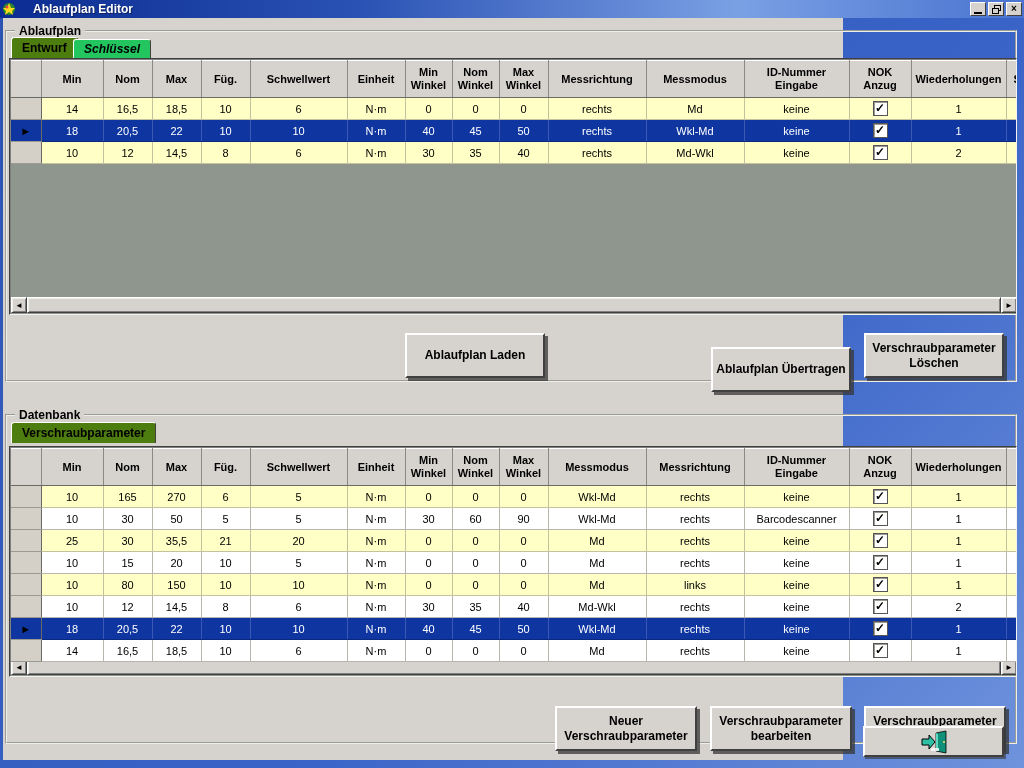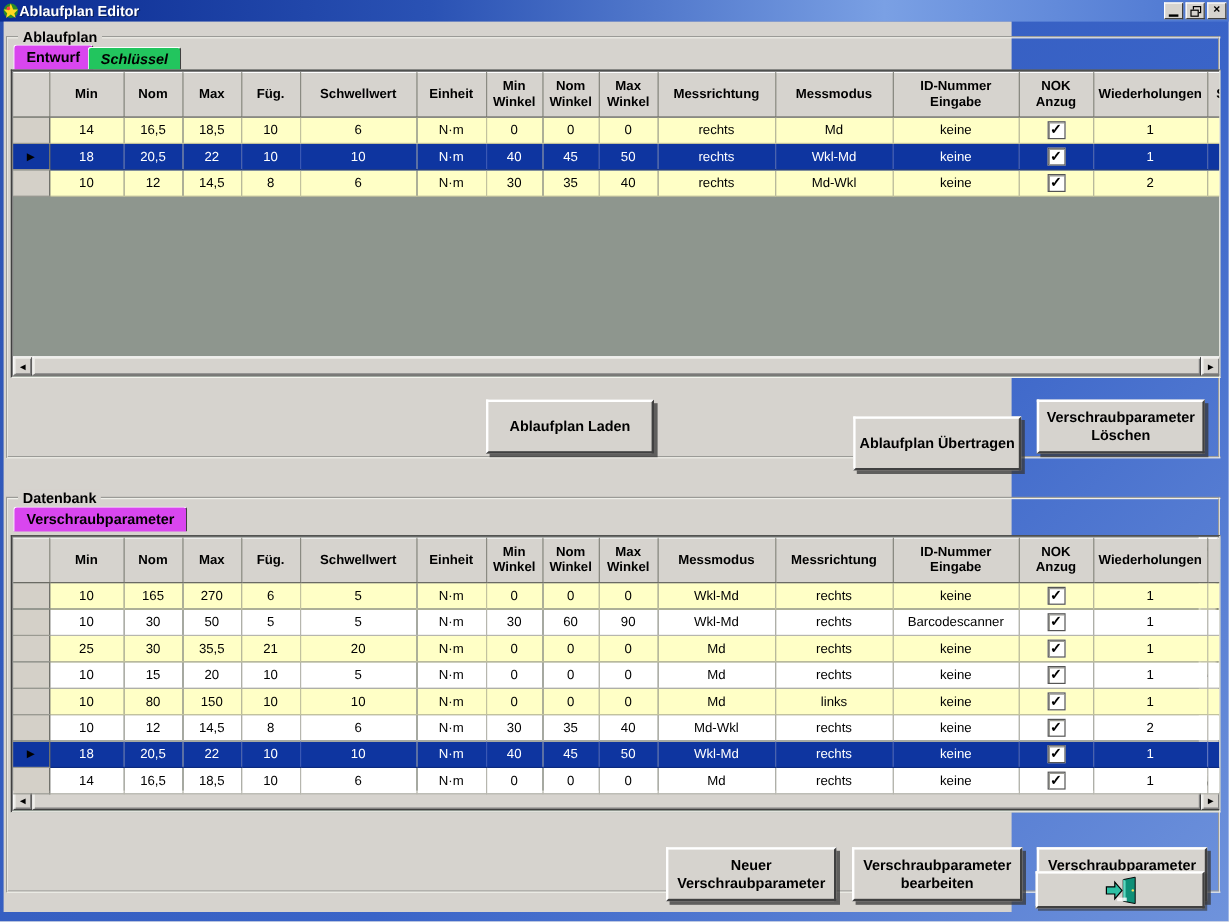--- a/index.html
+++ b/index.html
@@ -3,38 +3,38 @@
 <meta charset="utf-8">
 <style>
   html,body{margin:0;padding:0;width:1024px;height:768px;overflow:hidden;
     font-family:"Liberation Sans",sans-serif;font-size:11px;color:#000;}
   .window{position:relative;width:1024px;height:768px;
     background:linear-gradient(135deg,#2c52b2,#3a64c8 60%,#6f93dc);}
   
   .titlebar{position:absolute;left:0;top:0;width:1024px;height:18px;
     background:linear-gradient(90deg,#0b2c92 0%,#2a52b4 35%,#7aa0e4 72%,#4a74d0 100%);
     display:flex;align-items:center;padding:0 2px;box-sizing:border-box;}
-  .titlebar .title{color:#fff;font-weight:bold;font-size:12px;margin-left:0;flex:1;
+  .titlebar .title{color:#fff;font-weight:bold;font-size:12px;margin-left:17px;flex:1;
     text-shadow:1px 1px 0 rgba(0,0,0,.4);}
   .appicon{width:14px;height:14px;display:inline-block;}
   .winbtn{width:16px;height:14px;background:#d6d3ce;border:1px solid;
     border-color:#fff #404040 #404040 #fff;margin-left:2px;display:flex;
     align-items:center;justify-content:center;font-size:10px;font-weight:bold;
     line-height:10px;padding:0;box-sizing:border-box;}
   .g-min{display:inline-block;width:8px;height:2px;background:#000;margin-top:7px;}
   .g-rest{display:inline-block;position:relative;width:9px;height:9px;}
   .g-rest::before{content:"";position:absolute;top:0;right:0;width:5px;height:4px;border:1px solid #000;}
   .g-rest::after{content:"";position:absolute;bottom:0;left:0;width:5px;height:4px;border:1px solid #000;background:#d6d3ce;}
   
   .client{position:absolute;left:3px;top:18px;width:840px;height:742px;background:#d6d3ce;}
   .group{position:absolute;border:2px groove #eeeeе8;border:2px groove #efefe9;box-sizing:border-box;}
   .group-label{position:absolute;top:-8px;left:8px;background:#d6d3ce;padding:0 4px;
     font-weight:bold;font-size:12px;}
   
-  .tab{position:absolute;height:21px;background:#d946ef;border:1px solid;
+  .tab{position:absolute;height:21px;background:#4d7c0f;border:1px solid;
     border-color:#fff #404040 #d6d3ce #fff;border-bottom:none;
     border-top-left-radius:3px;border-top-right-radius:3px;
     font-weight:bold;font-size:12px;display:flex;align-items:center;
     justify-content:center;box-sizing:border-box;padding:0 10px;}
   .tab.inactive{height:19px;top:2px;background:#22c55e;font-style:italic;}
   
   .gridbox{position:absolute;background:#8e968e;border:1px solid;
     border-color:#404040 #f4f4ee #f4f4ee #404040;box-shadow:inset 1px 1px 0 #808080;
     box-sizing:border-box;overflow:hidden;}
   table.grid-table{border-collapse:collapse;table-layout:fixed;position:absolute;left:1px;top:1px;}

